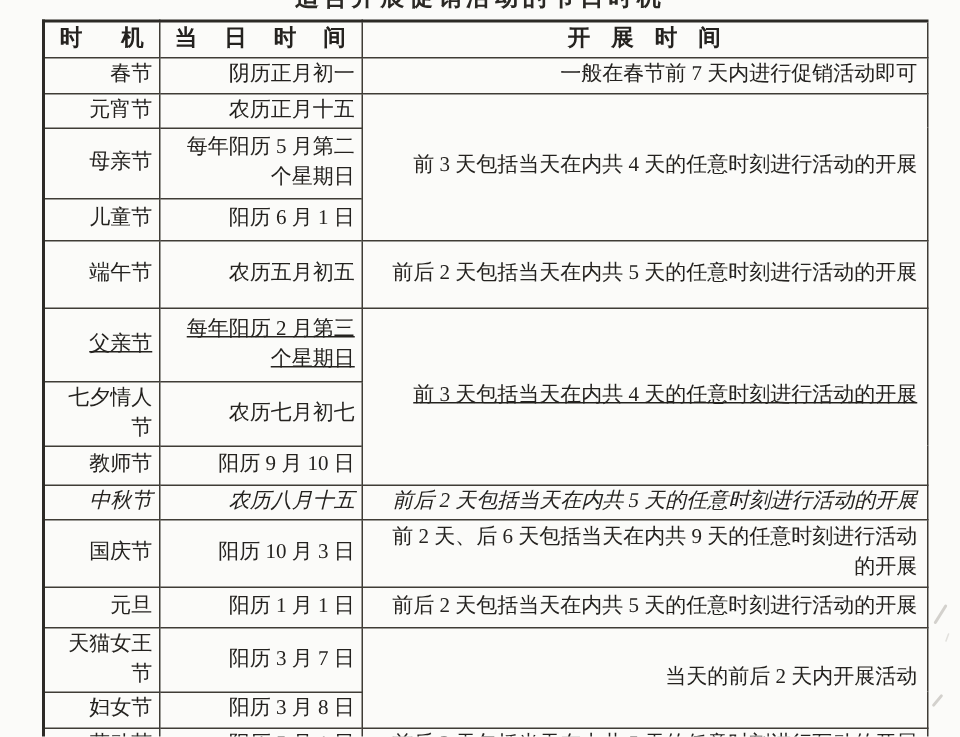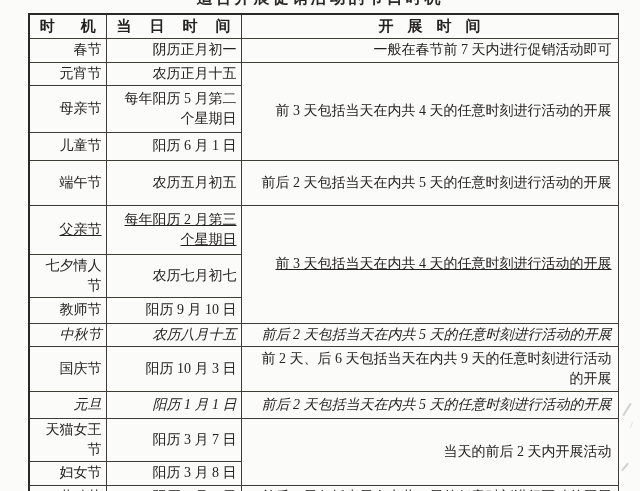--- a/index.html
+++ b/index.html
@@ -115,21 +115,21 @@
       <tr style="height: 21px; font-style: italic;">
         <td class="occasion">中秋节</td>
         <td class="date">农历八月十五</td>
         <td class="campaign">前后 2 天包括当天在内共 5 天的任意时刻进行活动的开展</td>
       </tr>
       <tr style="height: 45px;">
         <td class="occasion">国庆节</td>
         <td class="date">阳历 10 月 3 日</td>
         <td class="campaign">前 2 天、后 6 天包括当天在内共 9 天的任意时刻进行活动的开展</td>
       </tr>
-      <tr style="height: 27px; font-style: italic;">
+      <tr style="height: 27px;">
         <td class="occasion">元旦</td>
         <td class="date">阳历 1 月 1 日</td>
         <td class="campaign">前后 2 天包括当天在内共 5 天的任意时刻进行活动的开展</td>
       </tr>
       <tr style="height: 24px;">
         <td class="occasion">天猫女王节</td>
         <td class="date">阳历 3 月 7 日</td>
         <td class="campaign" rowspan="2">当天的前后 2 天内开展活动</td>
       </tr>
       <tr style="height: 24px;">

